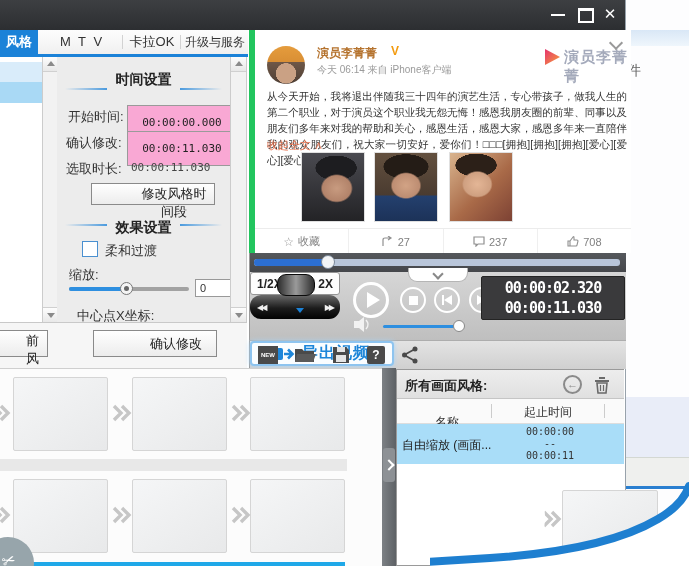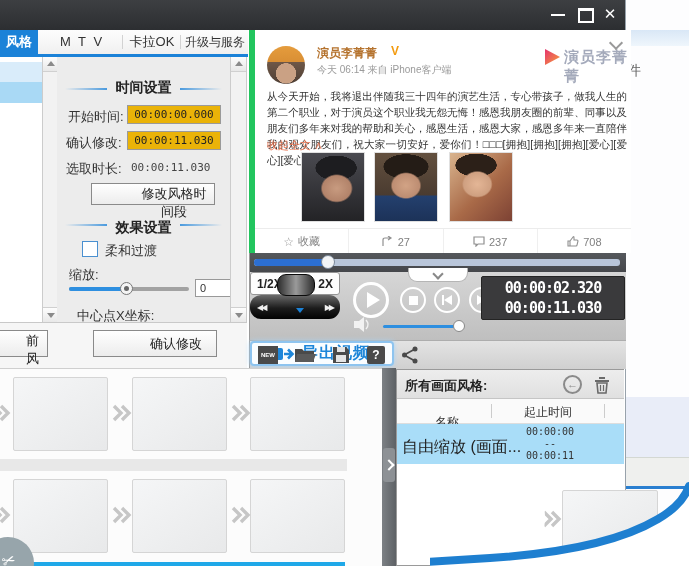--- a/index.html
+++ b/index.html
@@ -46,22 +46,22 @@
   .tri-up{width:0;height:0;border-left:4px solid transparent;border-right:4px solid transparent;border-bottom:5px solid #8a8a8a;margin:4px auto 0;}
   .tri-dn{width:0;height:0;border-left:4px solid transparent;border-right:4px solid transparent;border-top:5px solid #8a8a8a;margin:5px auto 0;}
 
   
   .settings{left:57px;top:57px;width:173px;height:265px;background:#ececec;overflow:hidden;}
   .sectitle{position:absolute;width:100%;text-align:center;font-size:14px;font-weight:bold;color:#222;}
   .secline{position:absolute;height:2px;width:42px;}
   .secline.l{background:linear-gradient(90deg,rgba(74,154,222,0),#4a9ade);}
   .secline.r{background:linear-gradient(90deg,#4a9ade,rgba(74,154,222,0));}
   .slabel{position:absolute;font-size:13px;color:#333;}
-  .tinput{position:absolute;width:92px;height:17px;border:1px solid #9a9a9a;background:#eab308;
-          font-family:"DejaVu Sans Mono",monospace;font-size:11px;text-align:center;color:#222;padding:0;}
+  .tinput{position:absolute;width:92px;height:17px;border:1px solid #9a9a9a;background:#f9a8d4;
+          font-family:"DejaVu Sans Mono",monospace;font-size:11px;text-align:center;color:#222;padding:8px;}
   .dur-val{position:absolute;font-family:"DejaVu Sans Mono",monospace;font-size:11px;color:#444;}
   .pbtn{position:absolute;background:linear-gradient(180deg,#ffffff,#ececec);border:1px solid #8a8a8a;
         font-size:13px;color:#222;text-align:center;cursor:pointer;font-family:inherit;padding-left:48px;}
   .chkbox{position:absolute;width:14px;height:14px;background:#fff;border:1px solid #4a90d0;cursor:pointer;}
   .sl-track{position:absolute;height:4px;background:#a2a2a2;border-radius:2px;}
   .sl-fill{position:absolute;height:4px;background:#2e8fe0;border-radius:2px;}
   .sl-handle{position:absolute;width:13px;height:13px;border-radius:50%;background:#f4f4f4;border:1px solid #777;box-sizing:border-box;cursor:pointer;}
   .sl-handle::after{content:"";position:absolute;left:3px;top:3px;width:5px;height:5px;border-radius:50%;background:#666;}
   .zvalbox{position:absolute;width:30px;height:16px;background:#fff;border:1px solid #999;font-size:11px;line-height:16px;padding-left:4px;}
 
@@ -152,21 +152,21 @@
   .div-handle .ch{position:absolute;left:2px;top:13px;width:6px;height:6px;border-right:2px solid #fff;border-top:2px solid #fff;transform:rotate(45deg);}
 
   
   .stpanel{left:396px;top:369px;width:228px;height:197px;background:#fff;border:1px solid #9a9a9a;border-right:none;box-sizing:border-box;}
   .st-header{left:0;top:0;width:100%;height:29px;background:linear-gradient(180deg,#ededed,#e0e0e0);border-bottom:1px solid #c5c5c5;box-sizing:border-box;}
   .st-title{left:8px;top:7px;font-size:13px;font-weight:bold;color:#222;}
   .undo{left:166px;top:5px;width:19px;height:19px;border:2px solid #8a8a8a;border-radius:50%;box-sizing:border-box;text-align:center;line-height:14px;font-size:11px;color:#8a8a8a;cursor:pointer;}
   .st-colhdr{left:0;top:29px;width:100%;height:25px;background:#fafafa;border-bottom:1px solid #ddd;box-sizing:border-box;font-size:12px;color:#333;}
   .colsep{position:absolute;top:5px;width:1px;height:14px;background:#ccc;}
   .st-row{left:0;top:54px;width:100%;height:40px;background:#a9ddf8;cursor:pointer;}
-  .st-name{left:5px;top:13px;font-size:16px;color:#222;}
+  .st-name{left:5px;top:13px;font-size:12px;color:#222;}
   .st-times{left:113px;top:2px;width:80px;text-align:center;font-family:"DejaVu Sans Mono",monospace;font-size:10px;line-height:12px;color:#333;}
 
   
   .brthumbs{z-index:4;}
   .chev svg{display:block;}
   .swoosh{left:430px;top:450px;z-index:5;}
 </style>
 </head>
 <body>
 
@@ -205,21 +205,21 @@
     <div class="abs vscroll vs1">
       <div class="sbtn">
           <div class="tri-up"></div>
         </div>
       <div class="sbtn dn">
           <div class="tri-dn"></div>
         </div>
     </div>
 
     <div class="abs settings">
-      <div class="sectitle" style="top:22px">时间设置</div>
+      <div class="sectitle" style="top:14px">时间设置</div>
       <div class="secline l" style="left:8px;top:31px"></div>
       <div class="secline r" style="left:123px;top:31px"></div>
 
       <div class="slabel" style="left:11px;top:51px">开始时间:</div>
       <input class="tinput" style="left: 70px; top: 48px;" readonly="" value="00:00:00.000">
       <div class="slabel" style="left:9px;top:77px">确认修改:</div>
       <input class="tinput" style="left: 70px; top: 74px;" readonly="" value="00:00:11.030">
       <div class="slabel" style="left:9px;top:103px">选取时长:</div>
       <div class="dur-val" style="left:74px;top:104px">00:00:11.030</div>
 

